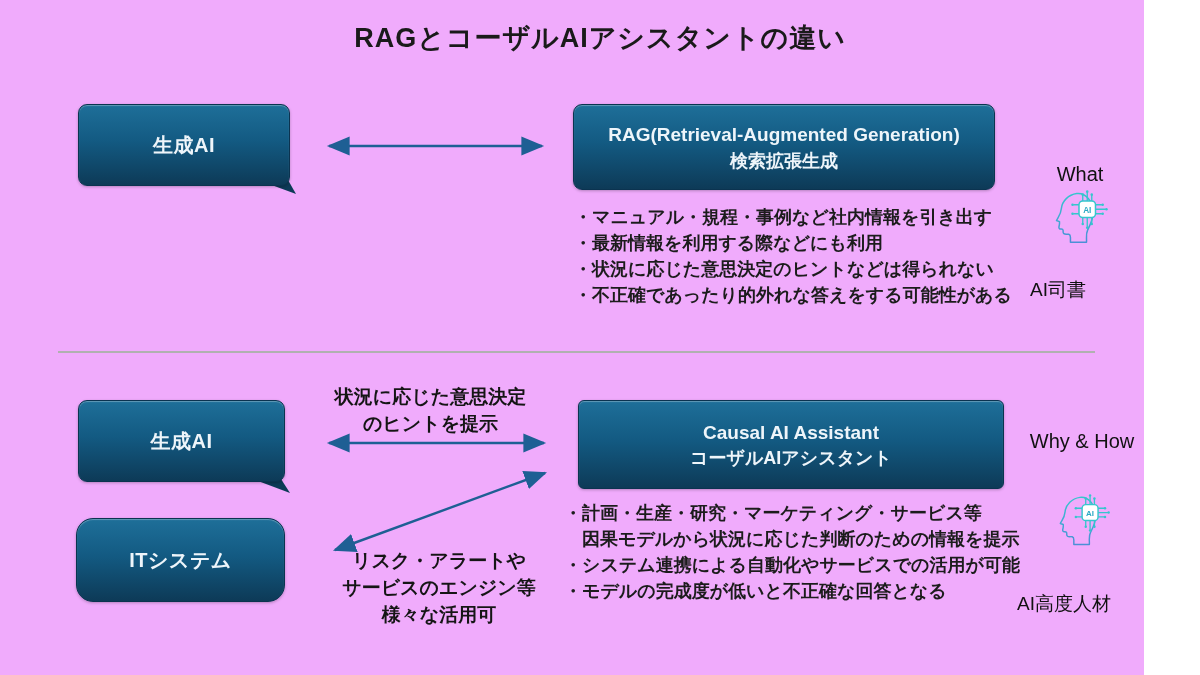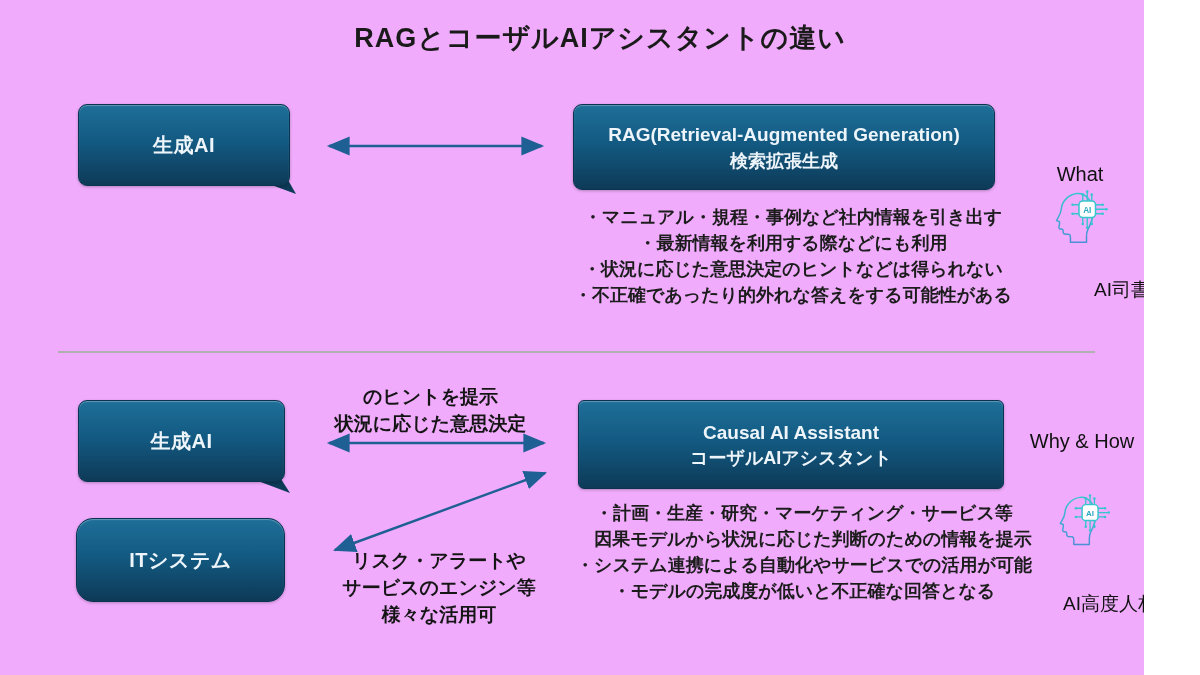--- a/index.html
+++ b/index.html
@@ -16,25 +16,25 @@
   .dbox{
     background:linear-gradient(180deg,#1e6f99 0%,#135a82 45%,#0d3a57 100%);
     border:1px solid #0b3350;border-radius:9px;
     box-shadow:inset 0 1px 1px rgba(255,255,255,.30), 0 1px 3px rgba(0,0,0,.25);
     display:flex;align-items:center;justify-content:center;flex-direction:column;
     color:#eef5fa;
   }
   .dbox .box-label{font-size:20px;font-weight:700;letter-spacing:.5px;}
   .dbox .box-line1{font-size:19px;font-weight:700;line-height:1.45;}
   .dbox .box-line2{font-size:18px;font-weight:700;line-height:1.35;}
-  .bullets{font-size:18px;font-weight:600;line-height:26px;color:#1c1c1c;white-space:nowrap;text-align:center;}
+  .bullets{font-size:18px;font-weight:600;line-height:26px;color:#1c1c1c;white-space:nowrap;}
   .bullets div{height:26px;}
   .arrow-label{font-size:19px;font-weight:700;color:#151515;text-align:center;line-height:27px;white-space:nowrap;}
   .side-label{font-size:20px;font-weight:500;color:#111;text-align:center;white-space:nowrap;}
-  .persona-label{font-size:19px;font-weight:500;color:#111;text-align:right;white-space:nowrap;}
+  .persona-label{font-size:19px;font-weight:500;color:#111;text-align:left;white-space:nowrap;}
   .divider{background:#b0b0b0;height:2px;}
   svg{display:block;}
   .overlay{left:0;top:0;pointer-events:none;}
 </style>
 </head>
 <body>
 
 <div class="stage">
 
   <div class="abs page-title">RAGとコーザルAIアシスタントの違い</div>
@@ -114,22 +114,22 @@
     </g>
     <rect x="36" y="16" width="22" height="22" rx="5" fill="#ffffff" stroke="#35c6cd" stroke-width="2"></rect>
     <text x="47" y="31.5" text-anchor="middle" font-size="11" font-weight="bold" fill="#2ba9c4" font-family="Liberation Sans, sans-serif">AI</text>
   </svg>
 
   <div class="abs persona-label" style="left:1030px;top:277px;width:120px;">AI司書</div>
 
   <div class="abs divider" style="left:58px;top:351px;width:1037px;"></div>
 
   <div class="abs arrow-label" style="left:318px;top:383px;width:225px;">
+    <div>状況に応じた意思決定</div>
     <div>のヒントを提示</div>
-    <div>状況に応じた意思決定</div>
   </div>
 
   <div class="abs dbox" style="left:78px;top:400px;width:205px;height:80px;">
     <div class="box-label">生成AI</div>
   </div>
 
   <div class="abs dbox" style="left:76px;top:518px;width:207px;height:82px;border-radius:17px;">
     <div class="box-label">ITシステム</div>
   </div>
 
@@ -137,21 +137,21 @@
     <div>リスク・アラートや</div>
     <div>サービスのエンジン等</div>
     <div>様々な活用可</div>
   </div>
 
   <div class="abs dbox" style="left:578px;top:400px;width:424px;height:87px;border-radius:6px;">
     <div class="box-line1">Causal AI Assistant</div>
     <div class="box-line2">コーザルAIアシスタント</div>
   </div>
 
-  <div class="abs bullets" style="left:576px;top:500px;">
+  <div class="abs bullets" style="left:564px;top:500px;">
     <div>・計画・生産・研究・マーケティング・サービス等</div>
     <div>　因果モデルから状況に応じた判断のための情報を提示</div>
     <div>・システム連携による自動化やサービスでの活用が可能</div>
     <div>・モデルの完成度が低いと不正確な回答となる</div>
   </div>
 
   <div class="abs side-label" style="left:1012px;top:430px;width:140px;">Why &amp; How</div>
 
   <svg class="abs" style="left:1056px;top:488px;" width="58" height="68" viewBox="0 0 80 80">
     <defs>

